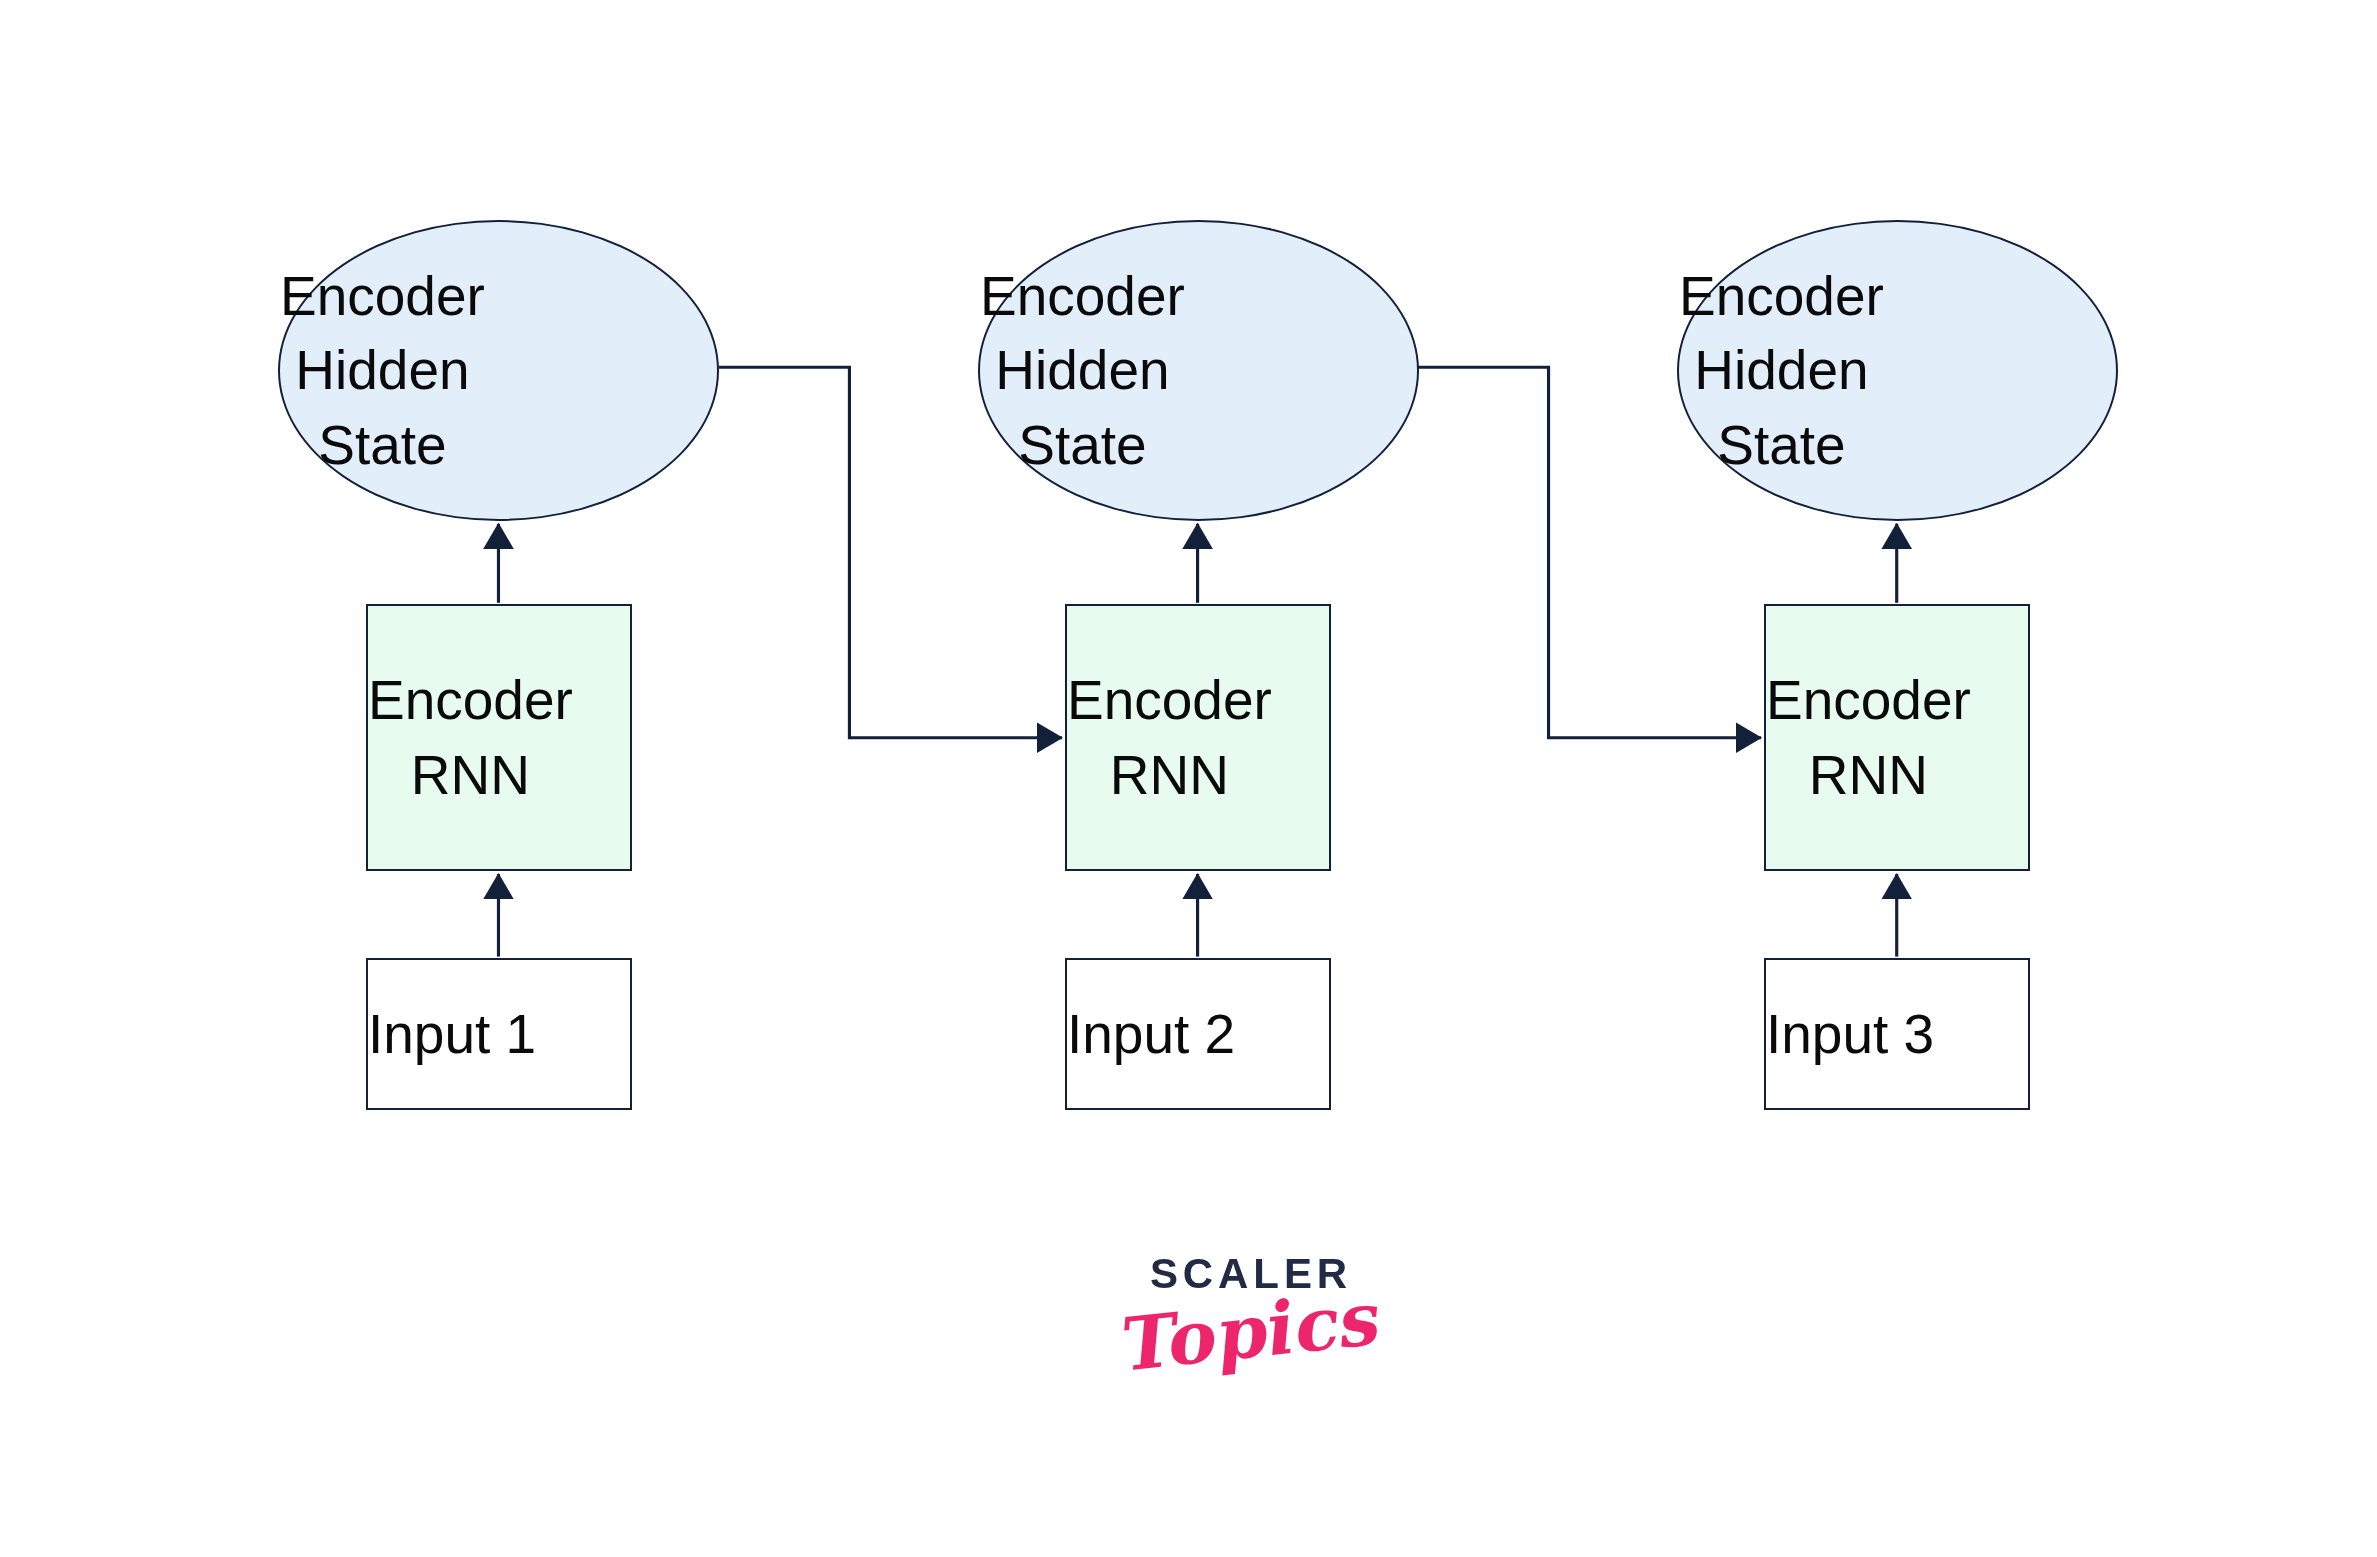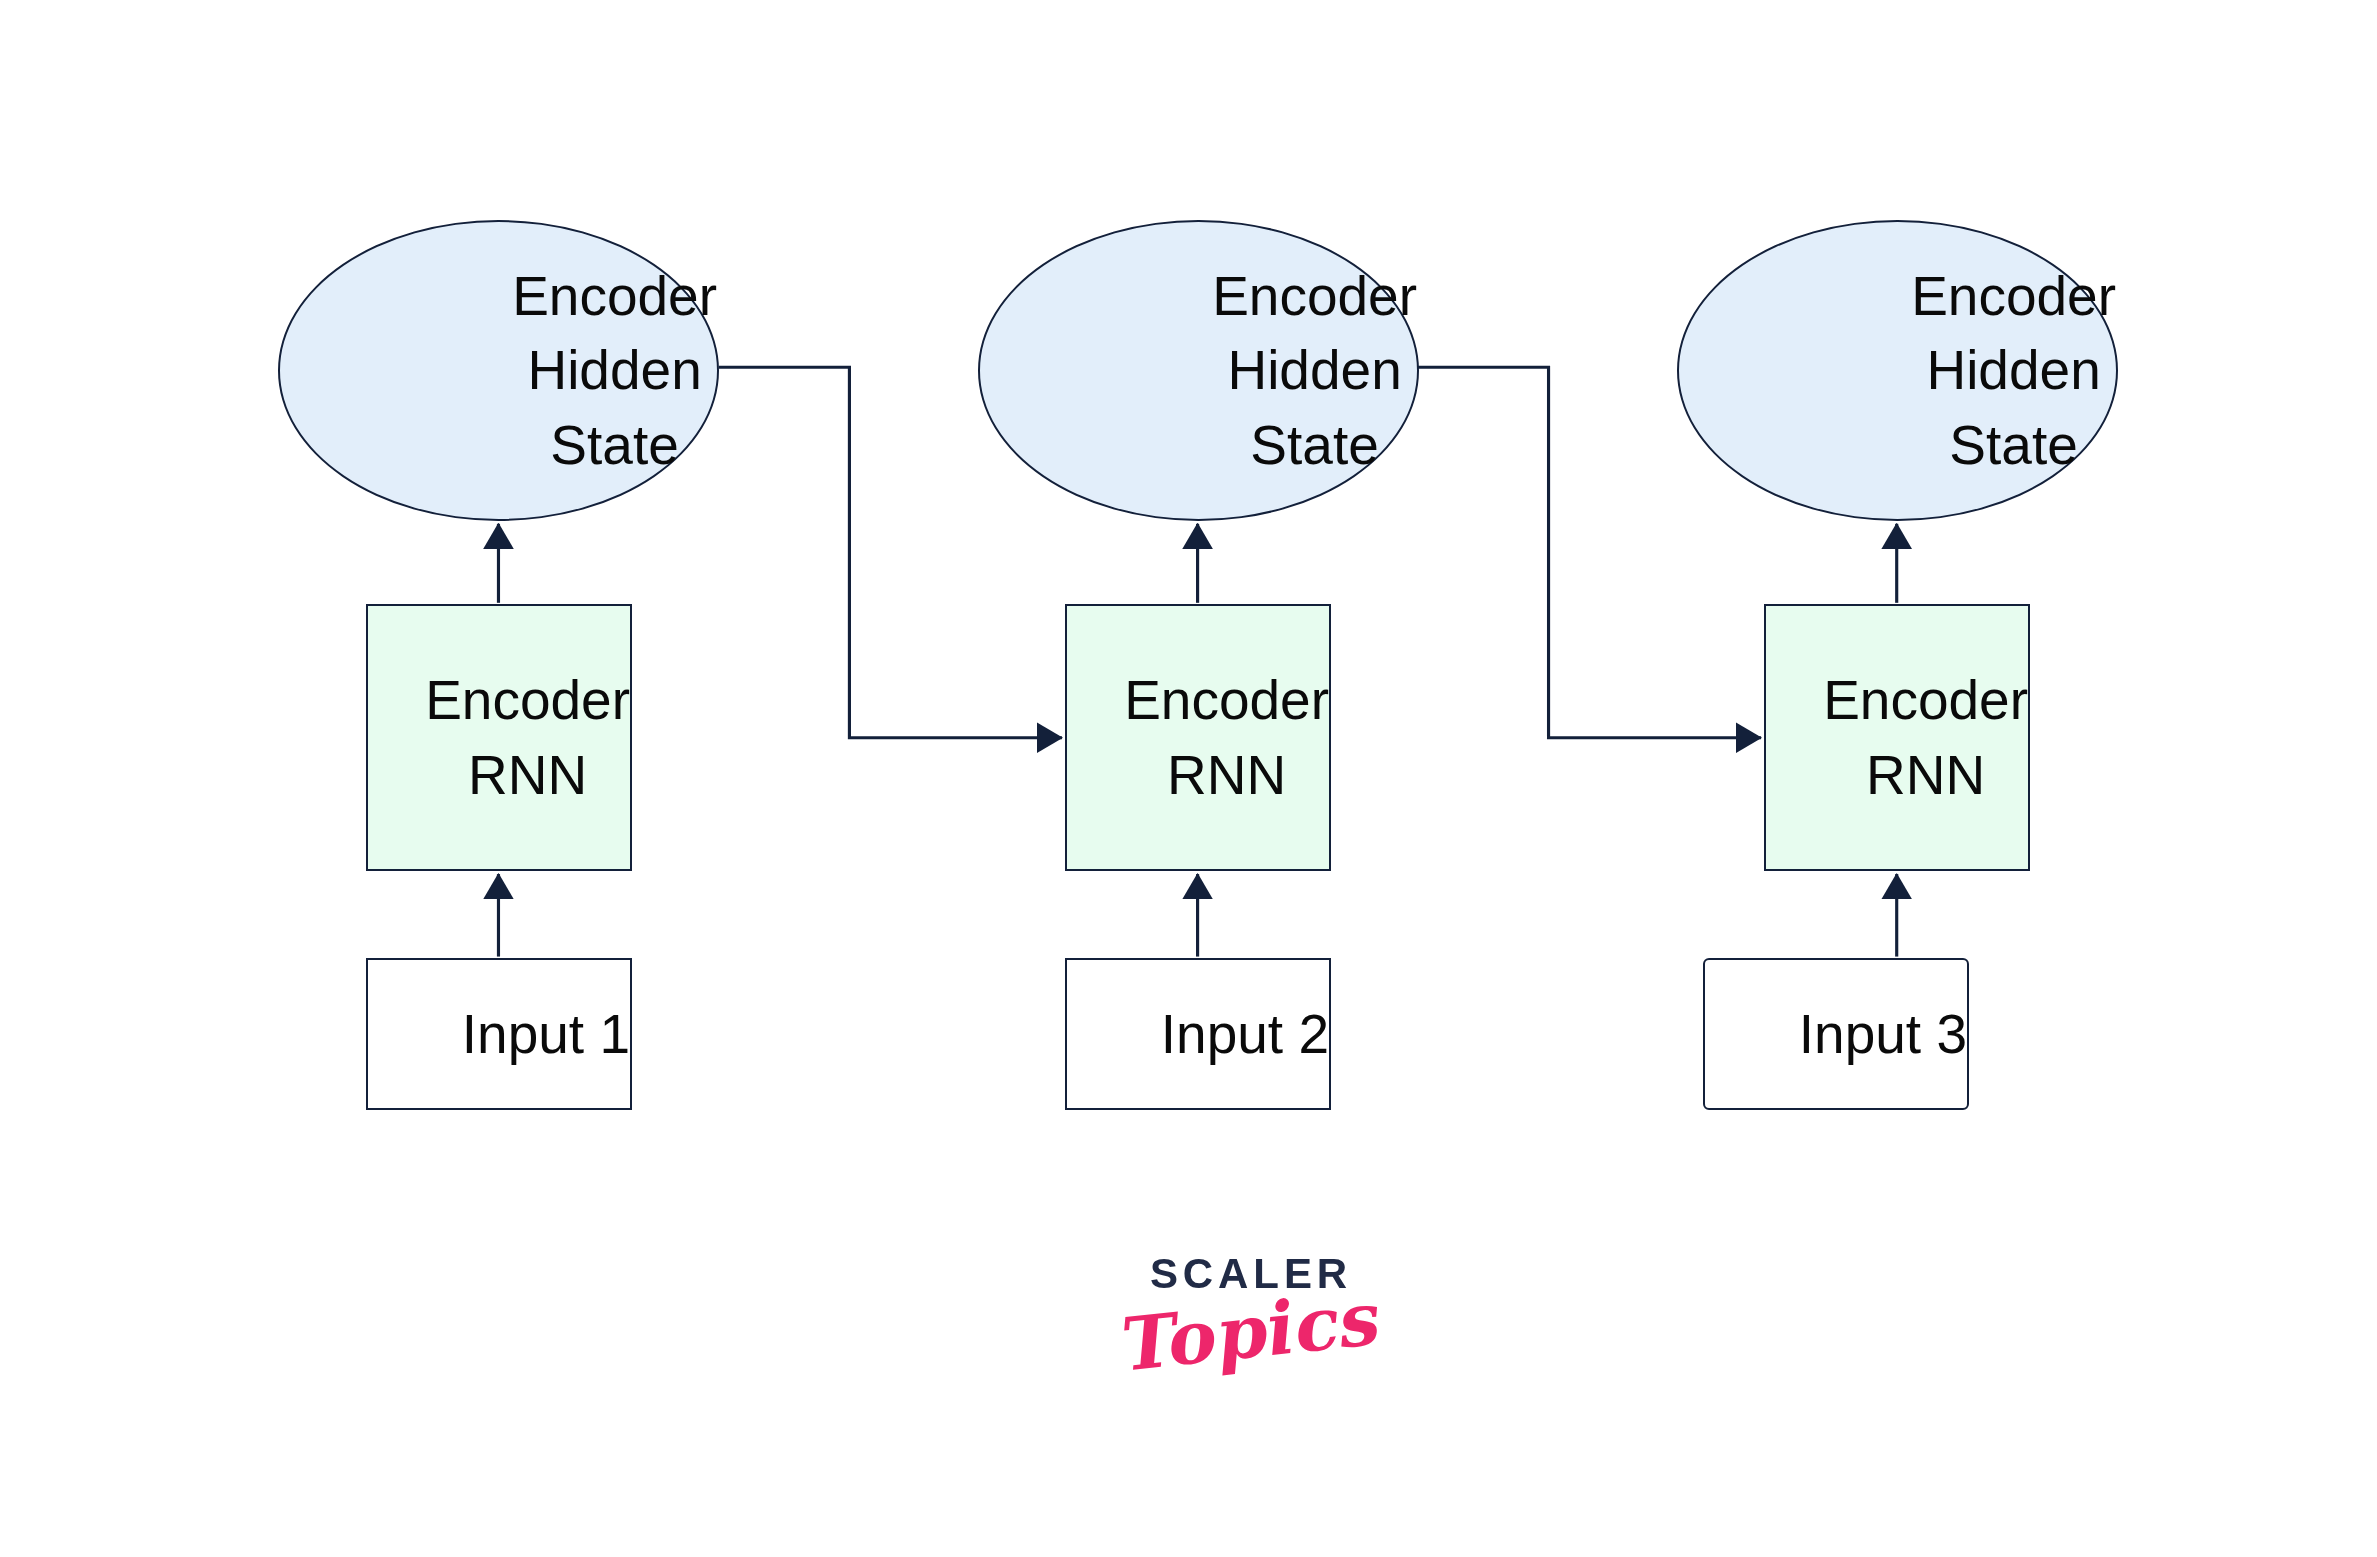--- a/index.html
+++ b/index.html
@@ -28,21 +28,21 @@
   #connector-layer{
     position:absolute;
     left:0;top:0;
     width:2377px;height:1558px;
   }
   .node{
     position:absolute;
     box-sizing:border-box;
     display:flex;
     align-items:center;
-    justify-content:flex-end;
+    justify-content:flex-start;
     text-align:center;
     border:2.8px solid var(--stroke);
     color:var(--text);
     font-size:55px;
     line-height:1.35;
   }
   .node .label{
     white-space:pre-line;
   }
   .ellipse{
@@ -60,21 +60,21 @@
   }
   
   .col1.ellipse{left:278px;top:220px;}
   .col2.ellipse{left:978px;top:220px;}
   .col3.ellipse{left:1677px;top:220px;}
   .col1.rnn{left:366px;top:604px;}
   .col2.rnn{left:1065px;top:604px;}
   .col3.rnn{left:1764px;top:604px;}
   .col1.input{left:366px;top:958px;}
   .col2.input{left:1065px;top:958px;}
-  .col3.input{left:1703px;top:958px;border-radius:6px;}
+  .col3.input{left:1764px;top:958px;}
 
   #logo{
     position:absolute;
     left:1076px;
     top:1250px;
     width:350px;
     text-align:center;
   }
   #logo .brand{
     font-size:42px;

